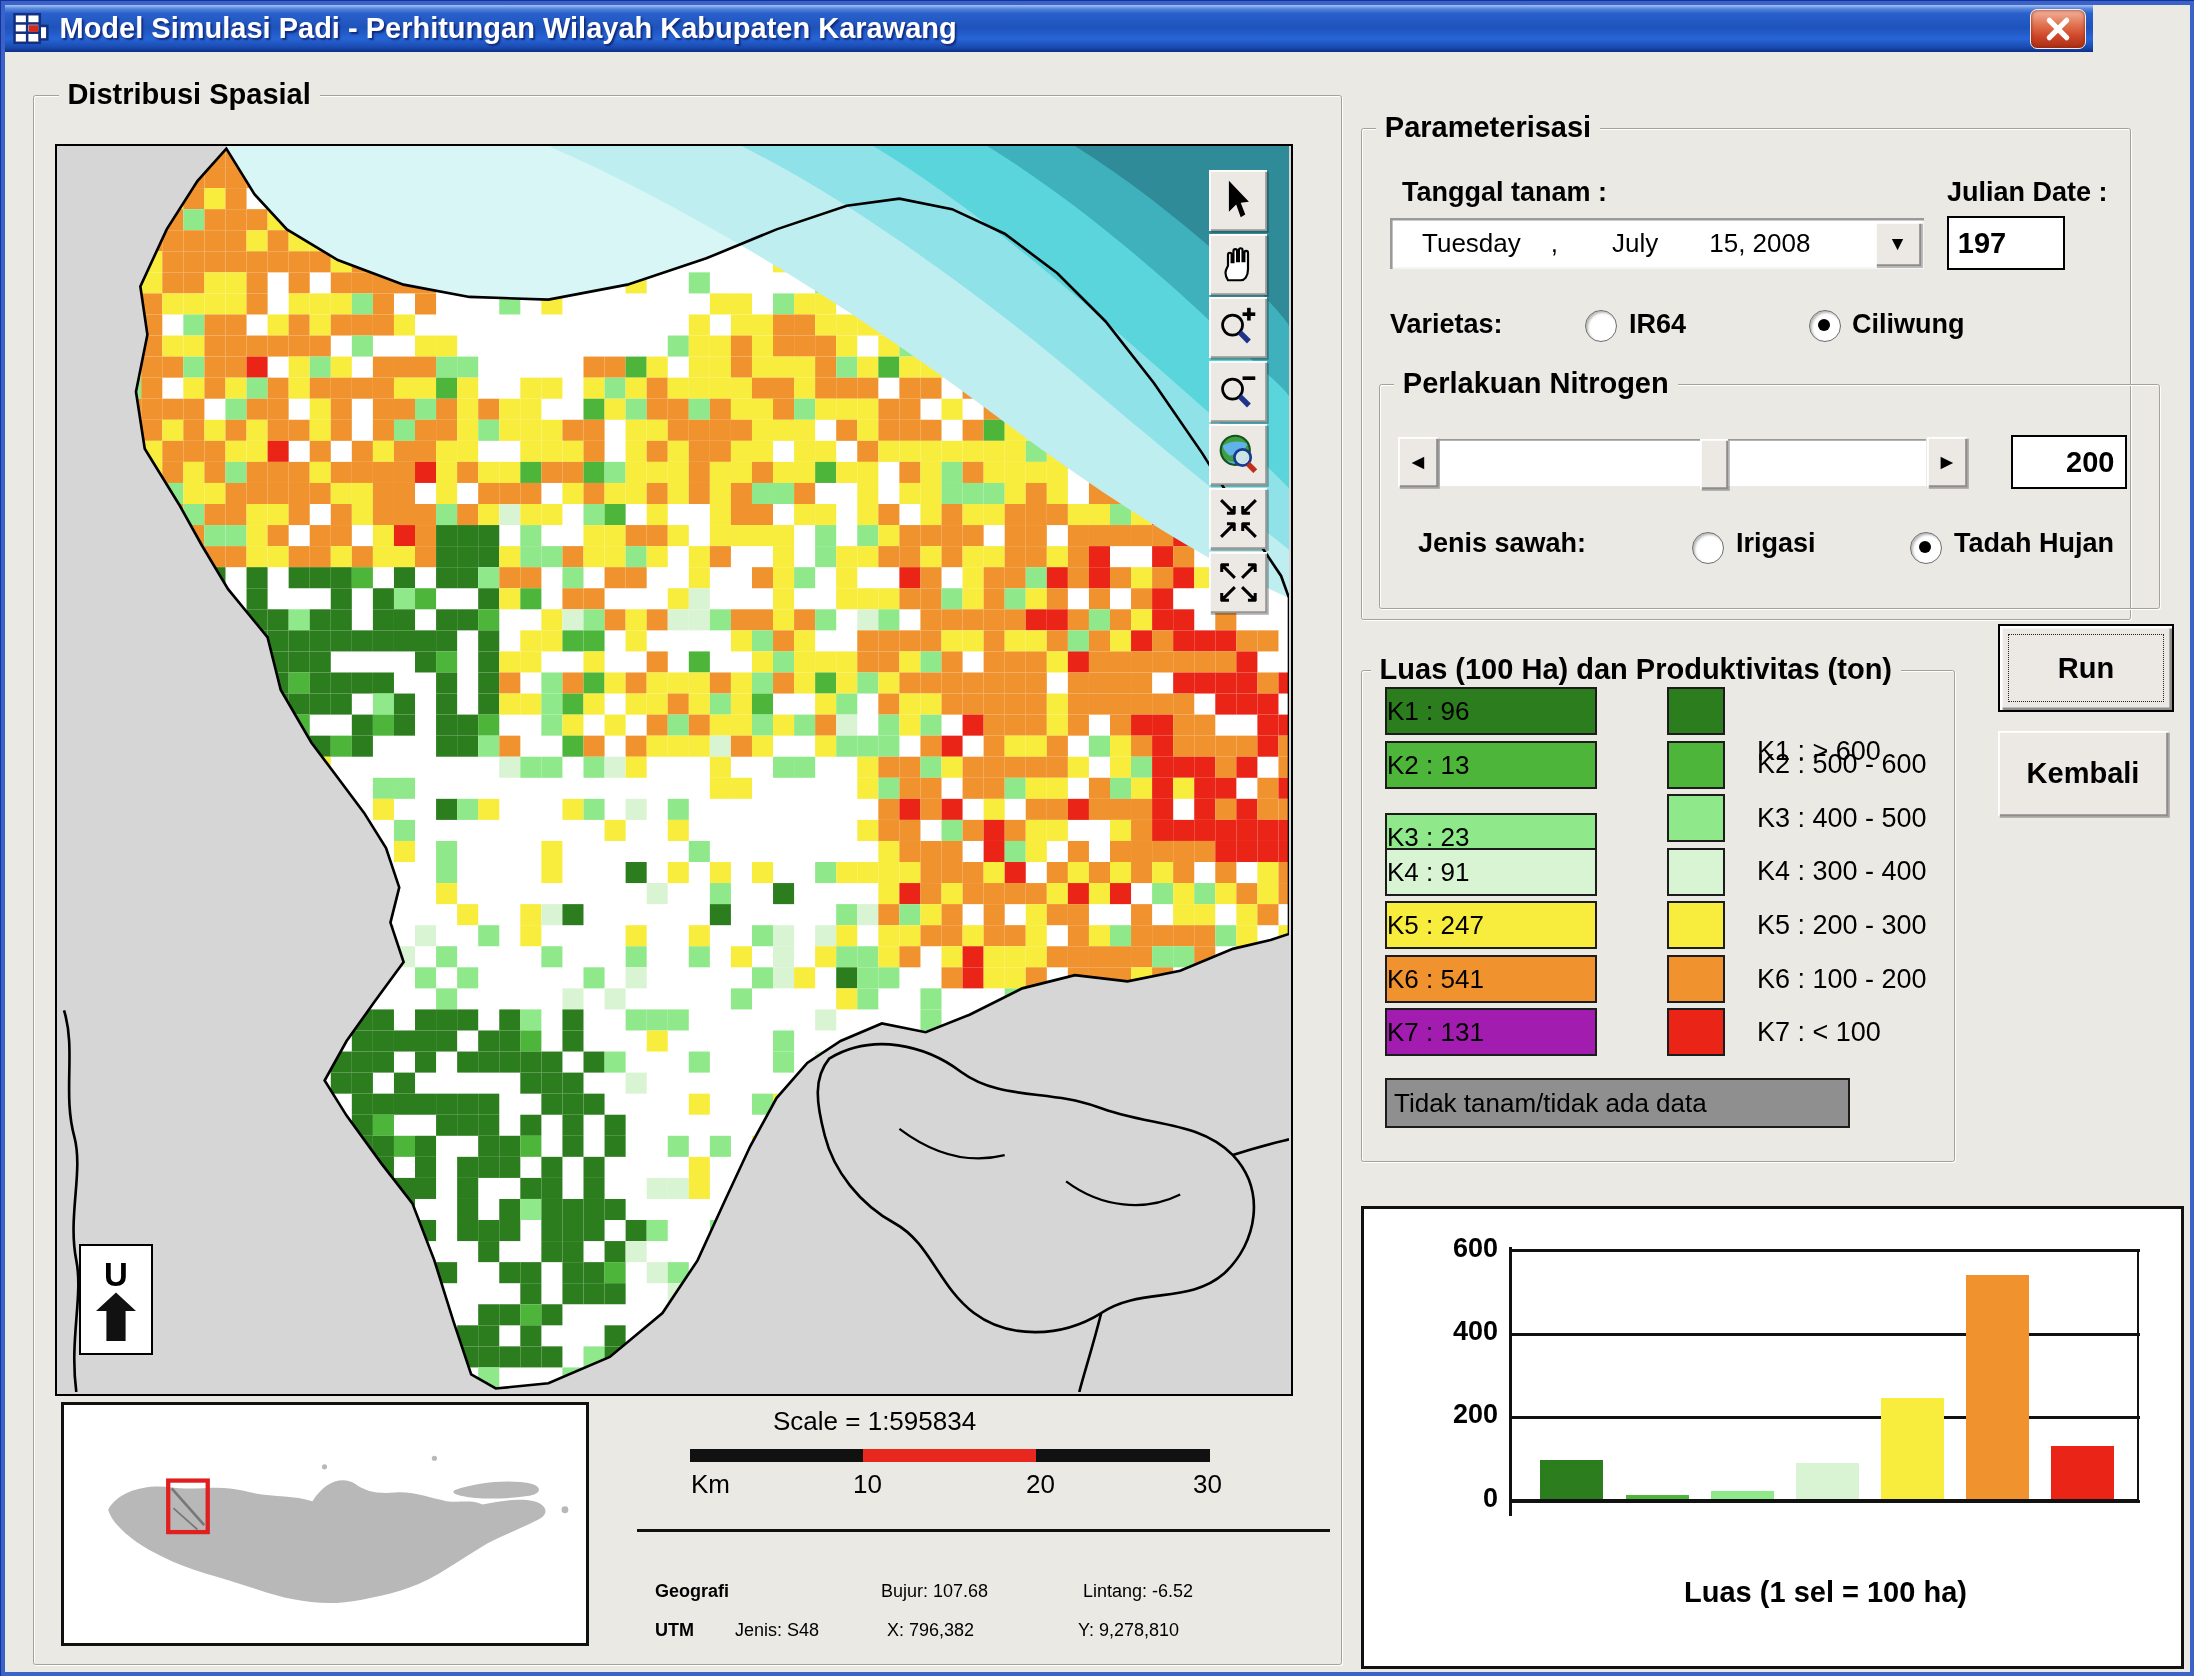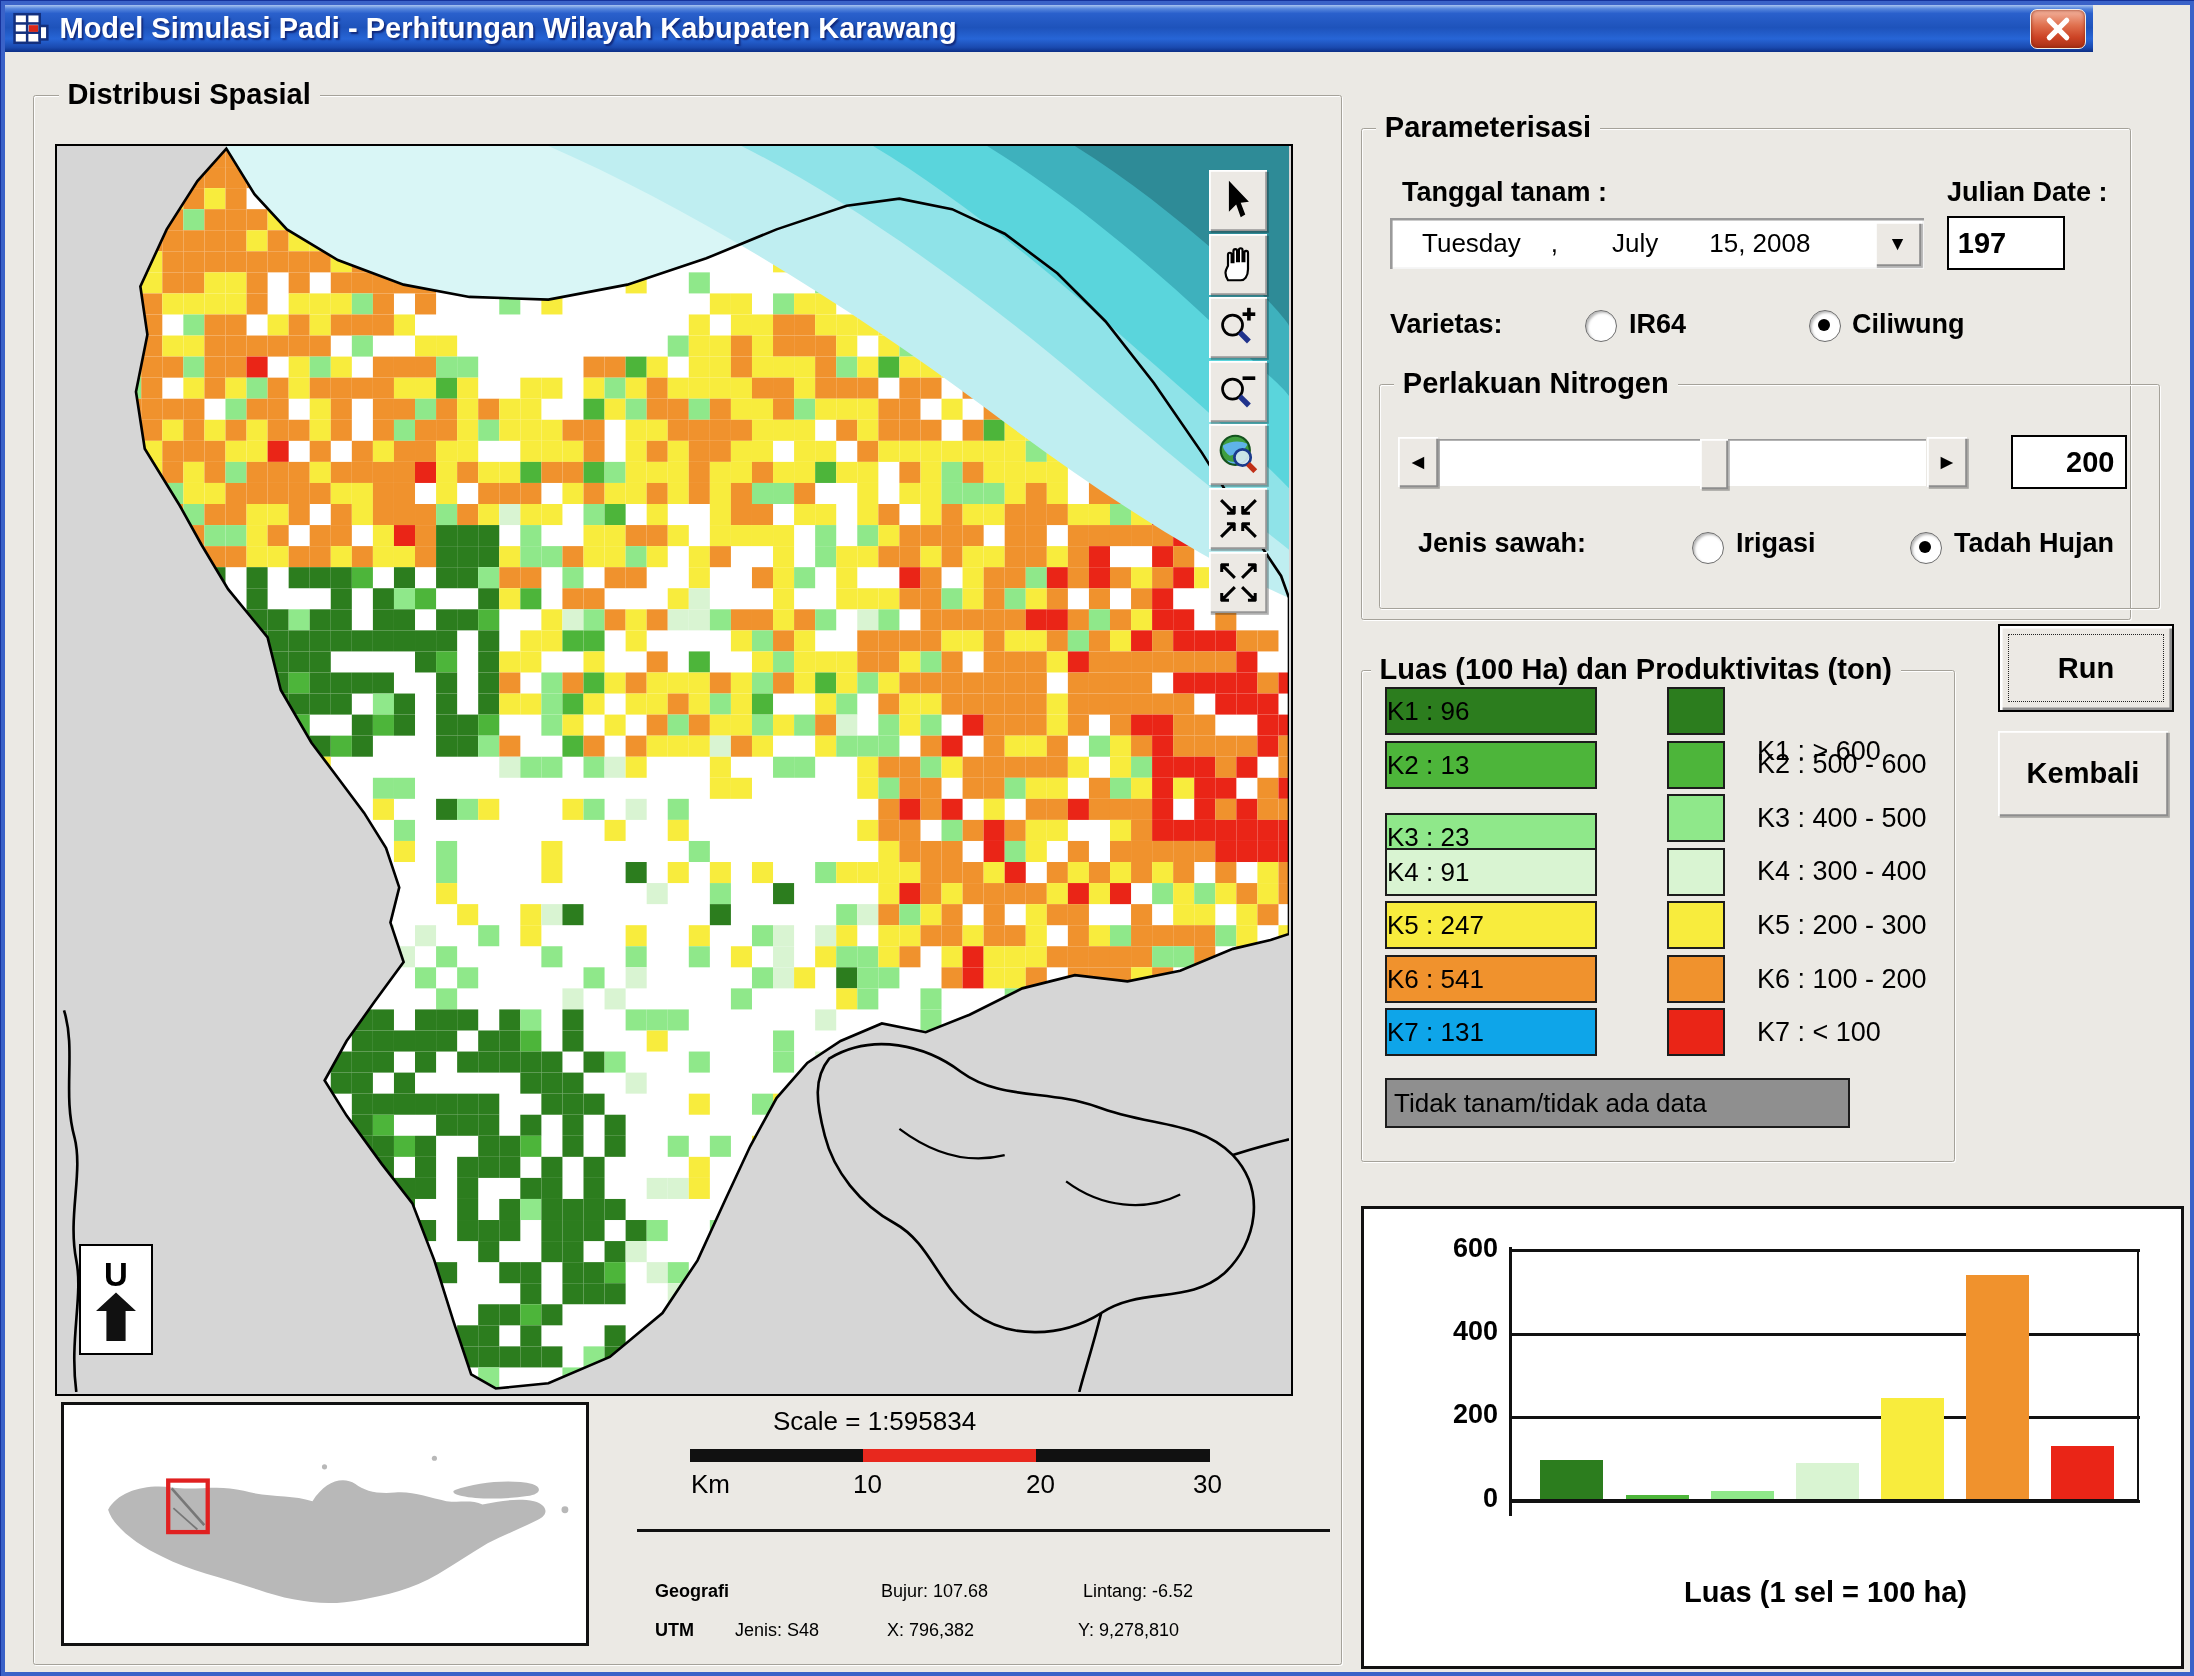--- a/index.html
+++ b/index.html
@@ -2184,21 +2184,21 @@
       <div class="lg-bar" style="top: 896px; background: rgb(248, 236, 61);">
         <span>K5 : 247</span>
       </div>
       <div class="lg-swatch" style="top: 896px; background: rgb(248, 236, 61);"></div>
       <div class="lg-range" style="top: 905px;">K5 : 200 - 300</div>
       <div class="lg-bar" style="top: 950px; background: rgb(240, 146, 45);">
         <span>K6 : 541</span>
       </div>
       <div class="lg-swatch" style="top: 950px; background: rgb(240, 146, 45);"></div>
       <div class="lg-range" style="top: 959px;">K6 : 100 - 200</div>
-      <div class="lg-bar" style="top: 1003px; background: #0ea5e9;">
+      <div class="lg-bar" style="top: 1003px; background: #a21caf;">
         <span>K7 : 131</span>
       </div>
       <div class="lg-swatch" style="top: 1003px; background: rgb(234, 37, 23);"></div>
       <div class="lg-range" style="top: 1012px;">K7 : &lt; 100</div>
     </div>
   <div id="run-btn">
     <span class="btn-label">Run</span>
   </div>
 
   <div id="nodata-bar" style="background: rgb(143, 143, 143);">

